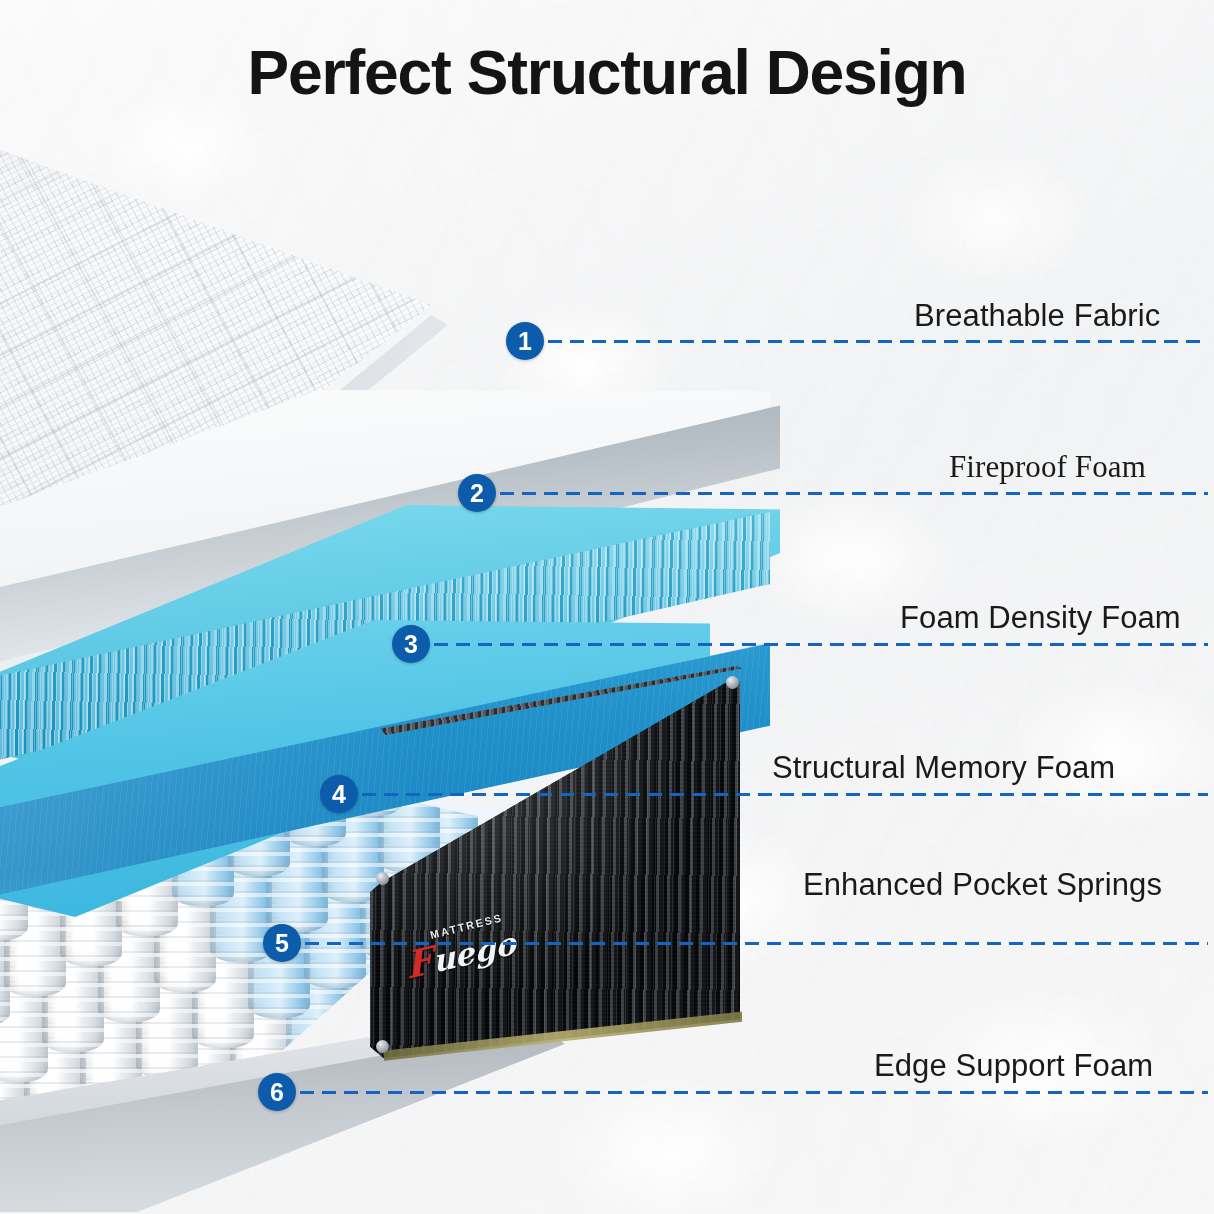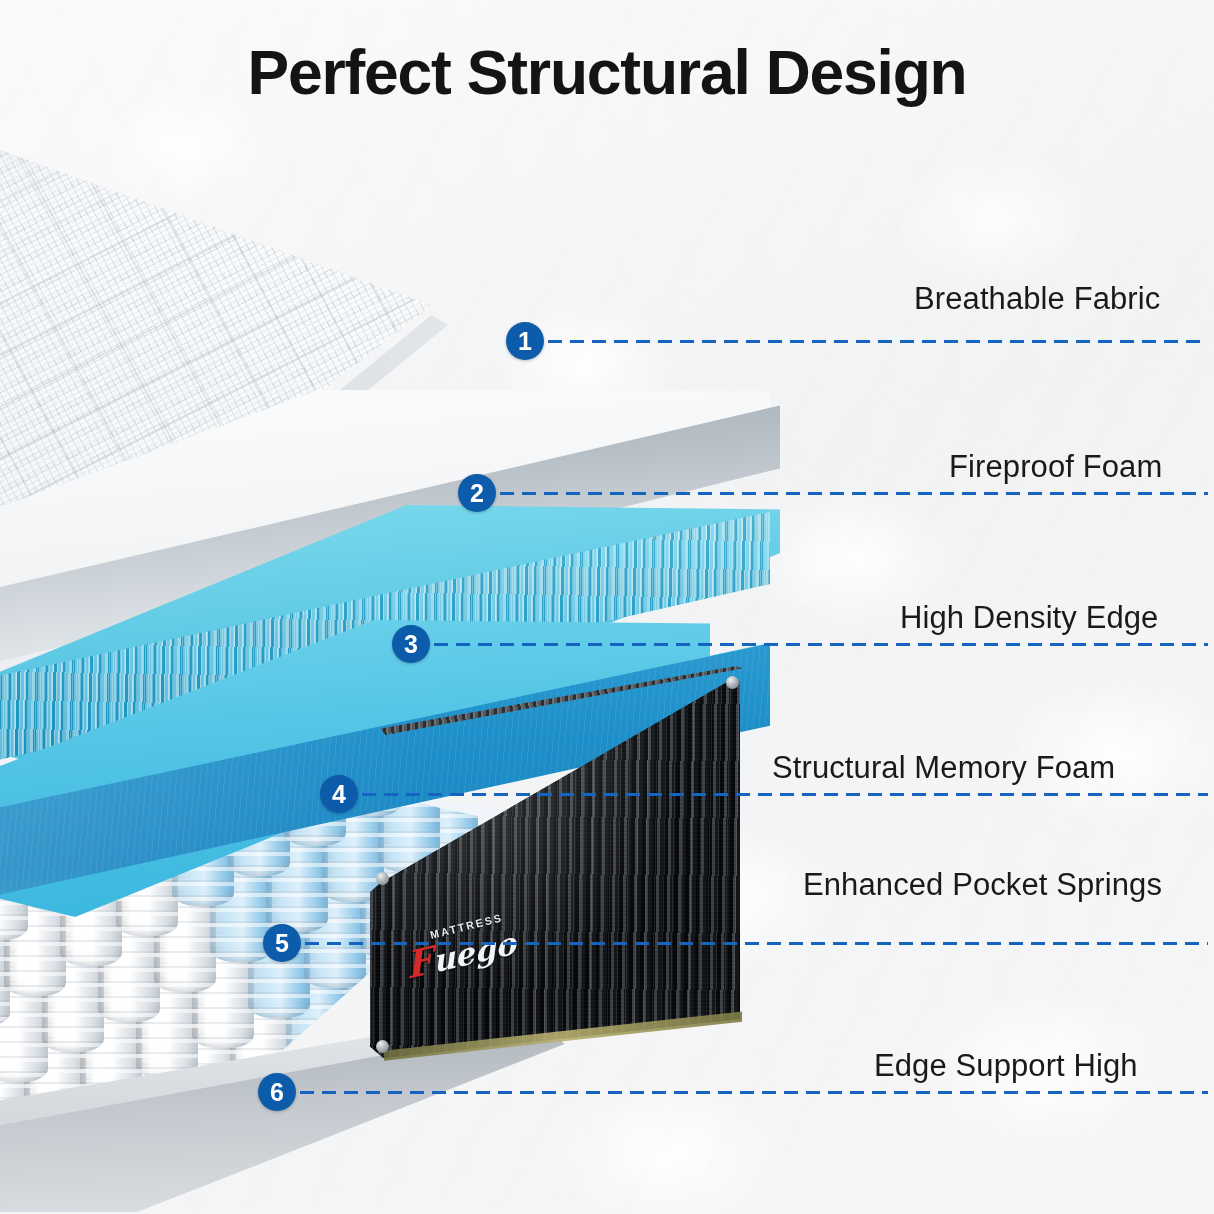--- a/index.html
+++ b/index.html
@@ -397,46 +397,46 @@
     <div id="brand-name"><span id="brand-initial">F</span><span id="brand-rest">uego</span></div>
   </div>
 
 </div>
 
 <div id="callouts">
 
   <div class="callout">
     <div class="badge" style="left:506px;top:322px;">1</div>
     <div class="dash" style="left:548px;top:340px;width:660px;"></div>
-    <div class="callout-label" style="left:914px;top:281px;">Breathable Fabric</div>
+    <div class="callout-label" style="left:914px;top:298px;">Breathable Fabric</div>
   </div>
 
   <div class="callout">
     <div class="badge" style="left:458px;top:474px;">2</div>
     <div class="dash" style="left:500px;top:492px;width:708px;"></div>
-    <div class="callout-label" style="left:949px;top:449px;">Fireproof Foam</div>
+    <div class="callout-label" style="left:949px;top:449px;font-family:Liberation Serif, serif;">Fireproof Foam</div>
   </div>
 
   <div class="callout">
     <div class="badge" style="left:392px;top:625px;">3</div>
     <div class="dash" style="left:434px;top:643px;width:774px;"></div>
-    <div class="callout-label" style="left:900px;top:600px;">High Density Edge</div>
+    <div class="callout-label" style="left:900px;top:600px;">Foam Density Foam</div>
   </div>
 
   <div class="callout">
     <div class="badge" style="left:320px;top:775px;">4</div>
     <div class="dash" style="left:362px;top:793px;width:846px;"></div>
     <div class="callout-label" style="left:772px;top:750px;">Structural Memory Foam</div>
   </div>
 
   <div class="callout">
     <div class="badge" style="left:263px;top:924px;">5</div>
     <div class="dash" style="left:305px;top:942px;width:903px;"></div>
     <div class="callout-label" style="left:803px;top:867px;">Enhanced Pocket Springs</div>
   </div>
 
   <div class="callout">
     <div class="badge" style="left:258px;top:1073px;">6</div>
     <div class="dash" style="left:300px;top:1091px;width:908px;"></div>
-    <div class="callout-label" style="left:874px;top:1048px;">Edge Support High</div>
+    <div class="callout-label" style="left:874px;top:1048px;">Edge Support Foam</div>
   </div>
 
 </div>
 
 </body></html>

